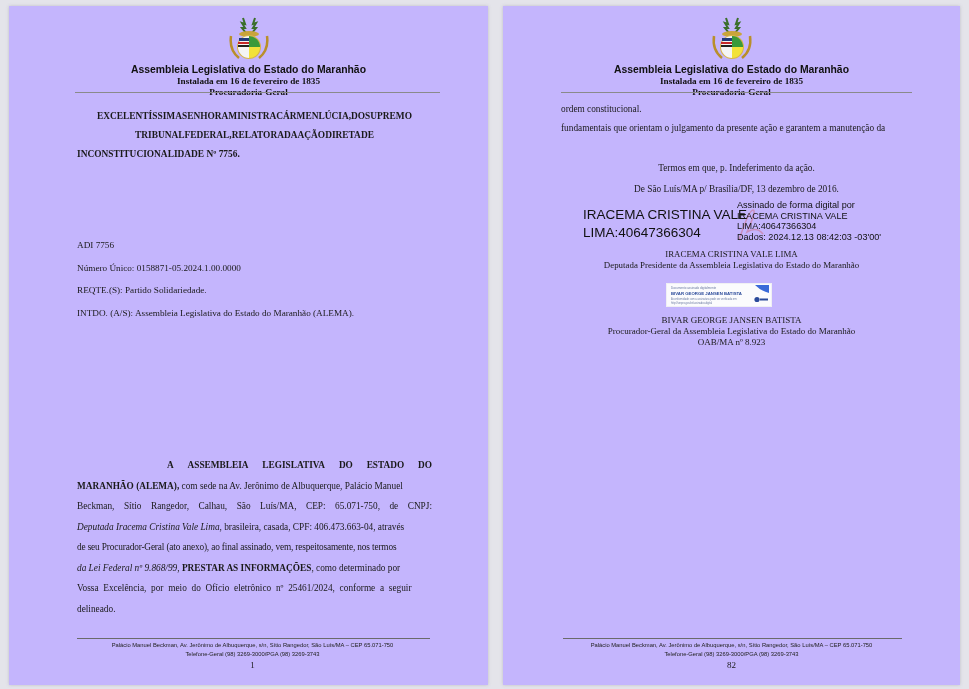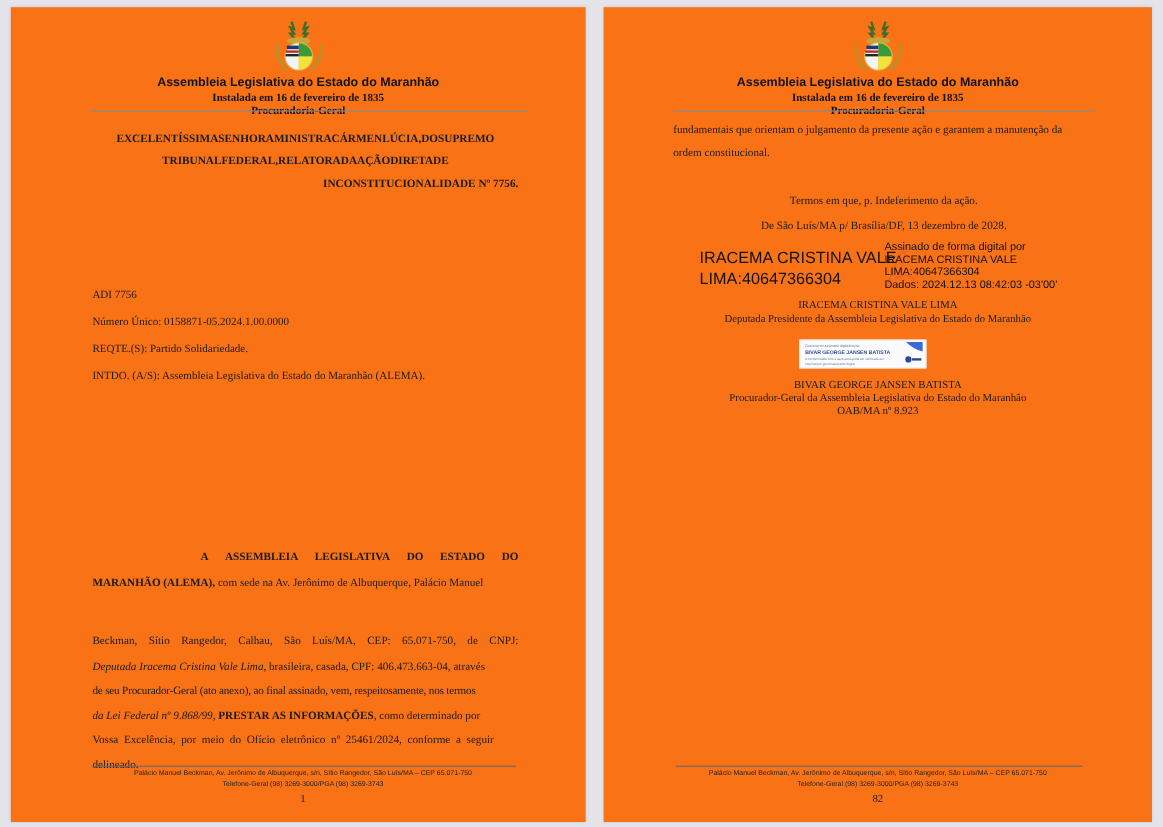--- a/index.html
+++ b/index.html
@@ -5,46 +5,46 @@
     * { box-sizing: border-box; margin: 0; padding: 0; }
     html, body { width: 969px; height: 689px; overflow: hidden; }
     body {
       background: #e4e4ea;
       position: relative;
       font-family: "Liberation Serif", "DejaVu Serif", serif;
       color: #1a1a1a;
     }
     .page {
       position: absolute;
-      background: #f97316;
+      background: #c4b5fd;
       box-shadow: 0 0 3px rgba(120,120,140,0.35);
     }
     #page1 { left: 9px; top: 6px; width: 479px; height: 679px; }
     #page2 { left: 503px; top: 6px; width: 457px; height: 679px; }
 
     .header { position: absolute; left: 0; right: 0; top: 10px; text-align: center; }
     .crest { width: 48px; height: 46px; margin: 0 auto 2px auto; display: block; }
     .inst-name {
       font-family: "Liberation Sans", "DejaVu Sans", sans-serif;
       font-weight: bold; font-size: 10.4px; color: #111; line-height: 12px;
     }
     .inst-sub { font-weight: bold; font-size: 9.2px; line-height: 11px; color: #111; }
     .header-rule {
       position: absolute; height: 1px; background: #8a8a8a; top: 86px;
     }
     #page1 .header-rule { left: 66px; right: 48px; }
     #page2 .header-rule { left: 58px; right: 48px; }
-    .justify { text-align: justify; text-align-last: left; margin-top: 29px; }
+    .justify { text-align: justify; text-align-last: left; }
     .bold { font-weight: bold; }
     .italic { font-style: italic; }
     .underline { }
 
     .address-block { position: absolute; left: 68px; width: 355px; top: 101px; font-weight: bold; font-size: 9.4px; line-height: 19px; }
     .address-block .line { display: flex; justify-content: center; }
-    .address-block .line.last { justify-content: flex-end; }
+    .address-block .line.last { justify-content: flex-start; }
 
     .case-info { position: absolute; left: 68px; top: 228px; font-size: 9.2px; }
     .case-info div { height: 22.5px; line-height: 22.5px; }
 
     .body-para { position: absolute; left: 68px; width: 355px; top: 449px; font-size: 9.3px; line-height: 20.5px; }
     .body-para .line { display: flex; justify-content: space-between; white-space: nowrap; }
     .body-para .indent { padding-left: 90px; }
     .footer-rule { position: absolute; height: 1px; background: #6a6a6a; top: 632px; }
     #page1 .footer-rule { left: 68px; right: 58px; }
     #page2 .footer-rule { left: 60px; right: 58px; }
@@ -187,26 +187,26 @@
       <path d="M24 20 a11 11 0 0 1 11 11 l-11 0 z" fill="#3a9a3a"></path>
       <path d="M24 31 l11 0 a11 11 0 0 1 -11 11 z" fill="#f2e23a"></path>
     </svg>
     <div class="inst-name">Assembleia Legislativa do Estado do Maranhão</div>
     <div class="inst-sub">Instalada em 16 de fevereiro de 1835</div>
     <div class="inst-sub">Procuradoria-Geral</div>
   </div>
   <div class="header-rule"></div>
 
   <div class="p2-cont">
+    <div>ordem constitucional.</div>
     <div style="white-space:nowrap;">fundamentais que orientam o julgamento da presente ação e garantem a manutenção da</div>
-    <div>ordem constitucional.</div>
   </div>
 
   <div class="closing" style="top:157px;">Termos em que, p. Indeferimento da ação.</div>
-  <div class="closing" style="top:178px;">De São Luís/MA p/ Brasília/DF, 13 dezembro de 2028.</div>
+  <div class="closing" style="top:178px;">De São Luís/MA p/ Brasília/DF, 13 dezembro de 2016.</div>
 
   <div class="sig-block">
     <svg class="sig-watermark" viewBox="0 0 30 40">
       <path d="M4 36 q10 -30 14 -30 q4 0 -6 22 q10 -6 16 2" stroke="#d24a4a" stroke-width="1.5" fill="none"></path>
     </svg>
     <div class="sig-name-big">
       <div>IRACEMA CRISTINA VALE</div>
       <div>LIMA:40647366304</div>
     </div>
     <div class="sig-details">

